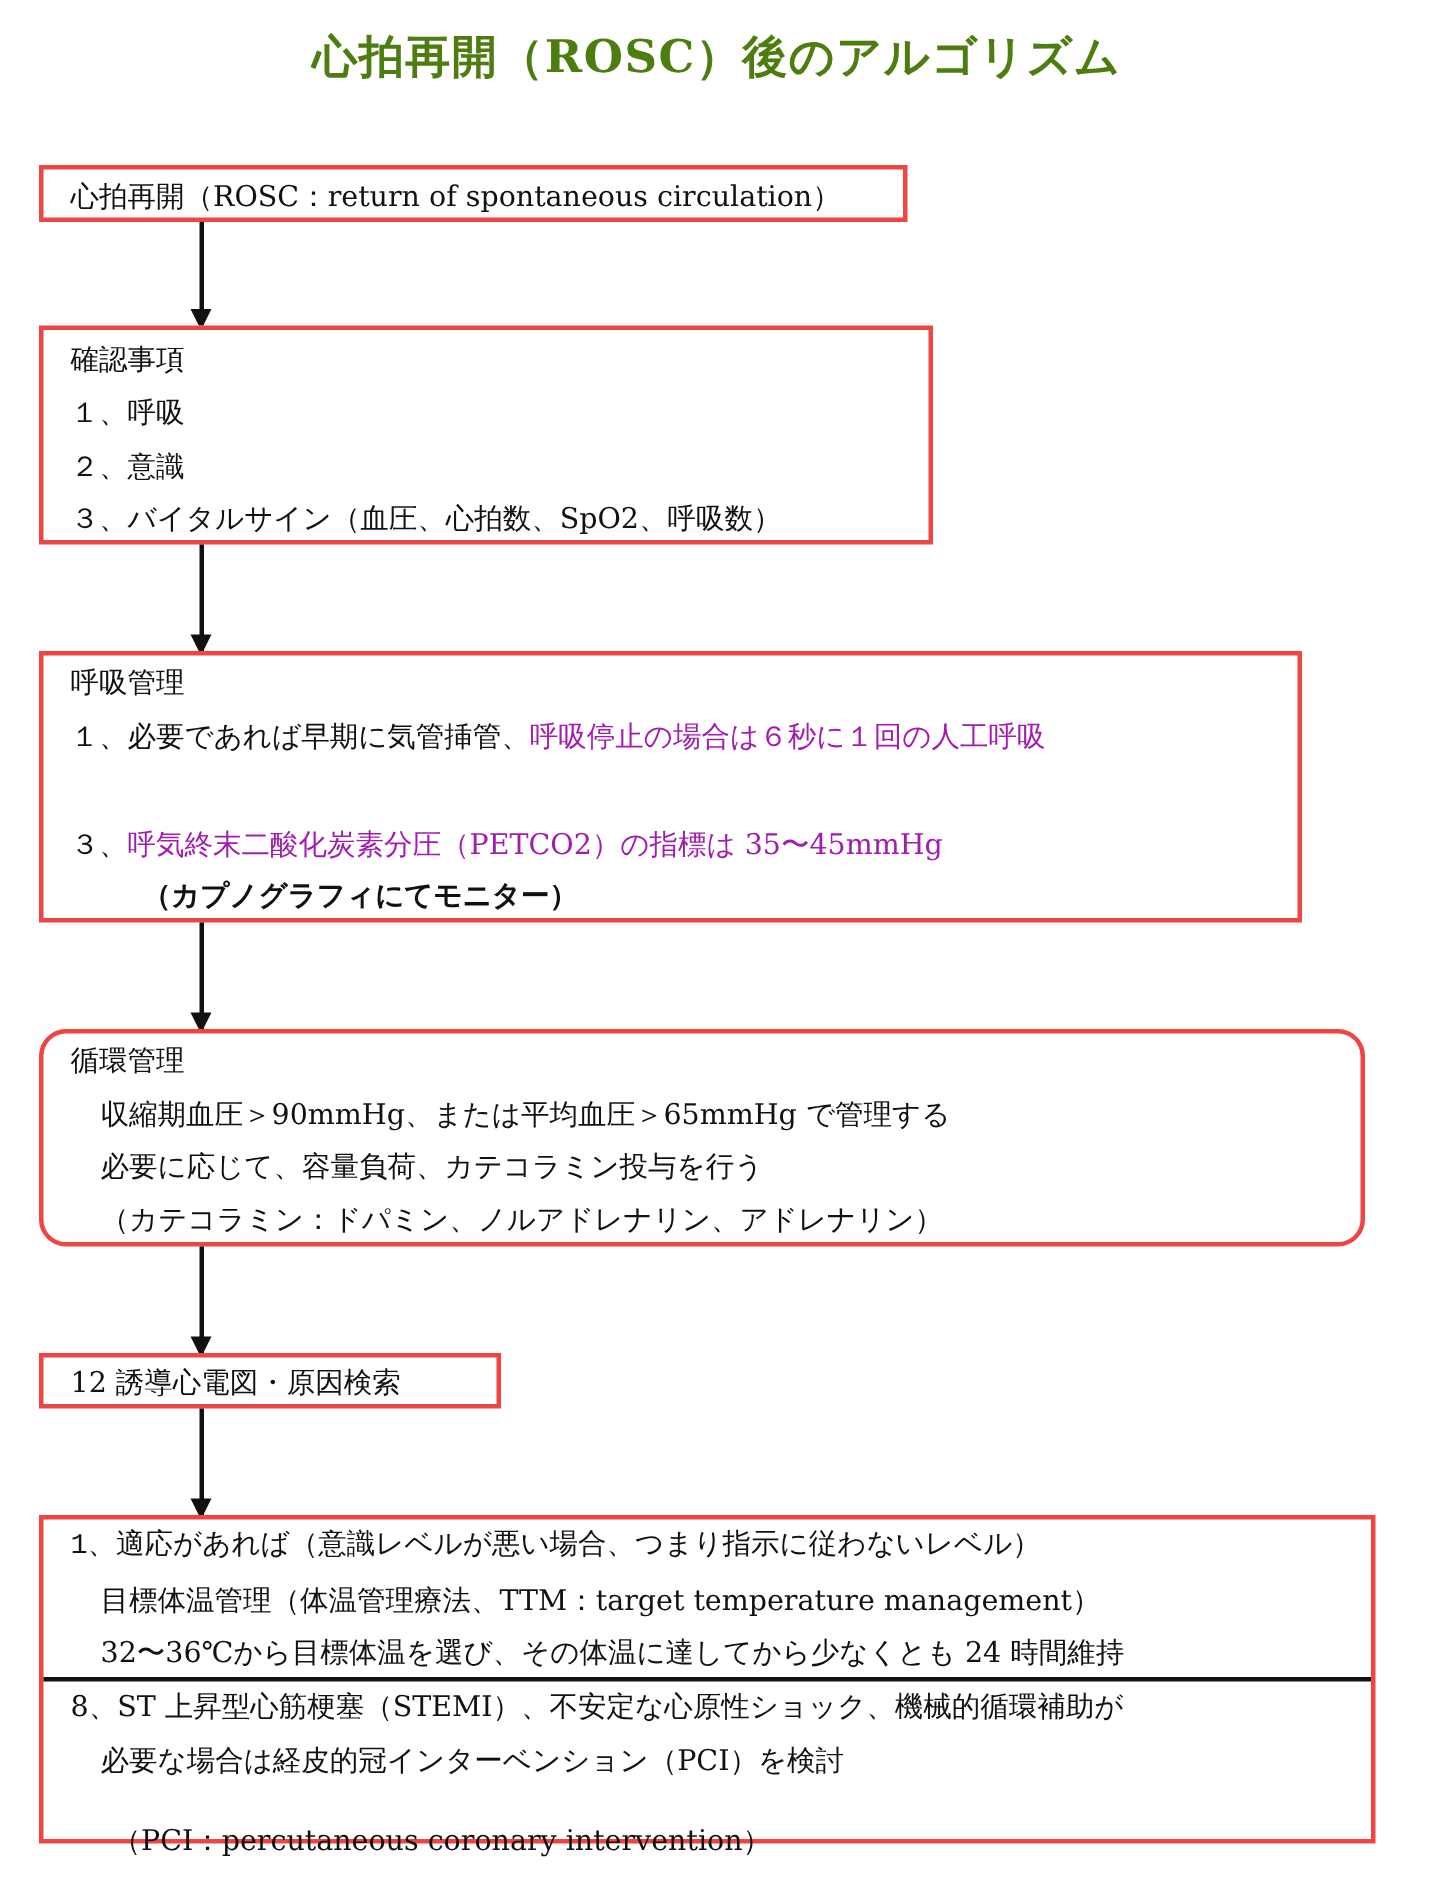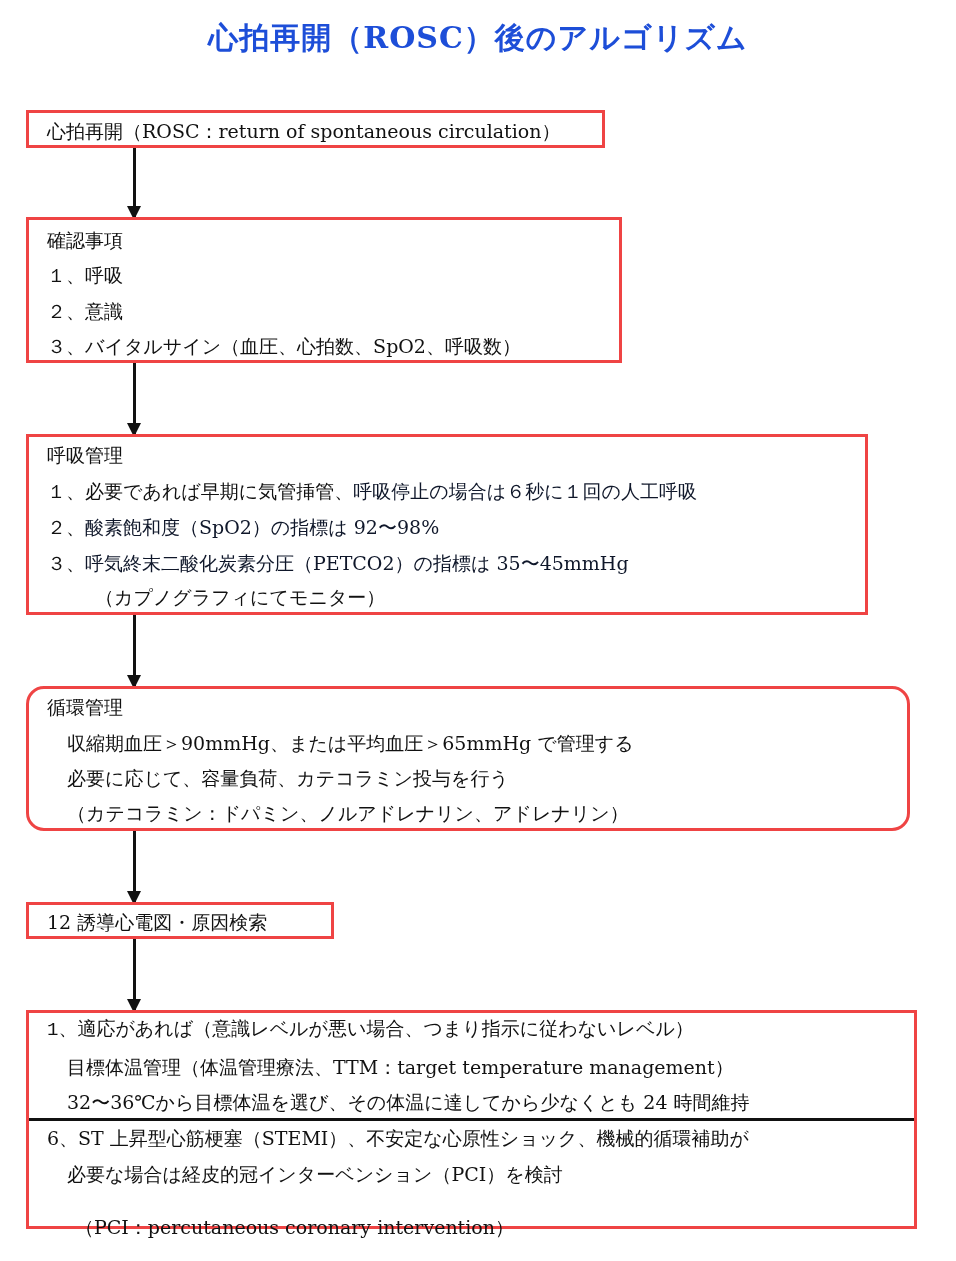--- a/index.html
+++ b/index.html
@@ -17,35 +17,35 @@
     }
     .title {
       position: absolute;
       left: 0;
       top: 18px;
       width: 956px;
       text-align: center;
       font-size: 30px;
       font-weight: bold;
       letter-spacing: 1px;
-      color: #1d4ed8;
+      color: #4d7c0f;
     }
     .box {
       position: absolute;
       border: 3px solid #ef4444;
       box-sizing: border-box;
       background: #fff;
     }
     .line {
       position: absolute;
       font-size: 19px;
       white-space: nowrap;
       line-height: 24px;
     }
-    .red { color: #0f172a; }
+    .red { color: #a21caf; }
     .arrow {
       position: absolute;
       width: 3px;
       background: #111;
     }
     .arrow::after {
       content: "";
       position: absolute;
       left: -6px;
       bottom: -2px;
@@ -79,27 +79,24 @@
   <div class="line" style="left:18px; top:114px;">３、バイタルサイン（血圧、心拍数、SpO2、呼吸数）</div>
 </div>
 
 <div class="arrow" style="left:133px; top:363px; height:72px;"></div>
 
 <div class="box" style="left:26px; top:434px; width:842px; height:181px;">
   <div class="line" style="left:18px; top:6px;">呼吸管理</div>
   <div class="line" style="left:18px; top:42px;">
     <span>１、必要であれば早期に気管挿管、</span><span class="red">呼吸停止の場合は６秒に１回の人工呼吸</span>
   </div>
-  <div class="line" style="left:18px; top:78px;">
-    <span>２、</span><span class="red">酸素飽和度（SpO2）の指標は 92〜98%</span>
-  </div>
   <div class="line" style="left:18px; top:114px;">
     <span>３、</span><span class="red">呼気終末二酸化炭素分圧（PETCO2）の指標は 35〜45mmHg</span>
   </div>
-  <div class="line" style="left:66px; top:148px;">（カプノグラフィにてモニター）</div>
+  <div class="line" style="left:66px; top:148px;font-weight:bold;">（カプノグラフィにてモニター）</div>
 </div>
 
 <div class="arrow" style="left:133px; top:615px; height:72px;"></div>
 
 <div class="box" style="left:26px; top:686px; width:884px; height:145px;border-radius:18px;">
   <div class="line" style="left:18px; top:6px;">循環管理</div>
   <div class="line" style="left:38px; top:42px;">収縮期血圧＞90mmHg、または平均血圧＞65mmHg で管理する</div>
   <div class="line" style="left:38px; top:77px;">必要に応じて、容量負荷、カテコラミン投与を行う</div>
   <div class="line" style="left:38px; top:112px;">（カテコラミン：ドパミン、ノルアドレナリン、アドレナリン）</div>
 </div>
@@ -110,16 +107,16 @@
   <div class="line" style="left:18px; top:5px;">12 誘導心電図・原因検索</div>
 </div>
 
 <div class="arrow" style="left:133px; top:939px; height:72px;"></div>
 
 <div class="box" style="left:26px; top:1010px; width:891px; height:219px;">
   <div class="line" style="left:18px; top:5px;font-family:Liberation Mono, monospace;">1、適応があれば（意識レベルが悪い場合、つまり指示に従わないレベル）</div>
   <div class="line" style="left:38px; top:42px;">目標体温管理（体温管理療法、TTM：target temperature management）</div>
   <div class="line" style="left:38px; top:77px;">32〜36℃から目標体温を選び、その体温に達してから少なくとも 24 時間維持</div>
   <div class="divider" style="left:0; top:105px; width:885px;"></div>
-  <div class="line" style="left:18px; top:113px;">6、ST 上昇型心筋梗塞（STEMI）、不安定な心原性ショック、機械的循環補助が</div>
+  <div class="line" style="left:18px; top:113px;">8、ST 上昇型心筋梗塞（STEMI）、不安定な心原性ショック、機械的循環補助が</div>
   <div class="line" style="left:38px; top:149px;text-align:center;">必要な場合は経皮的冠インターベンション（PCI）を検討</div>
   <div class="line" style="left:46px; top:202px;">（PCI：percutaneous coronary intervention）</div>
 </div>
 
 </body></html>

